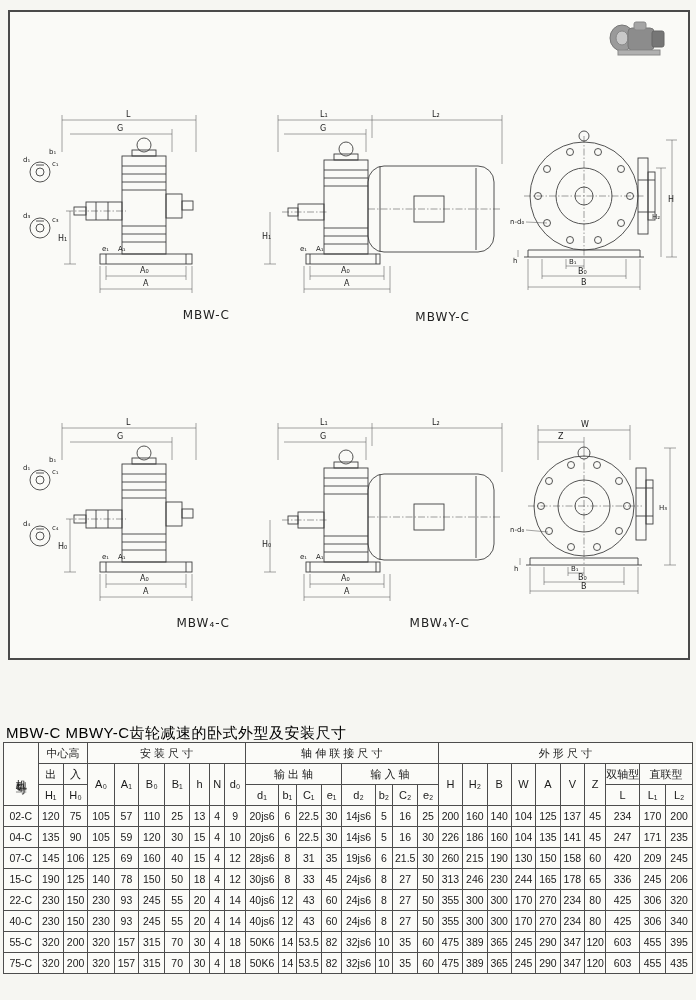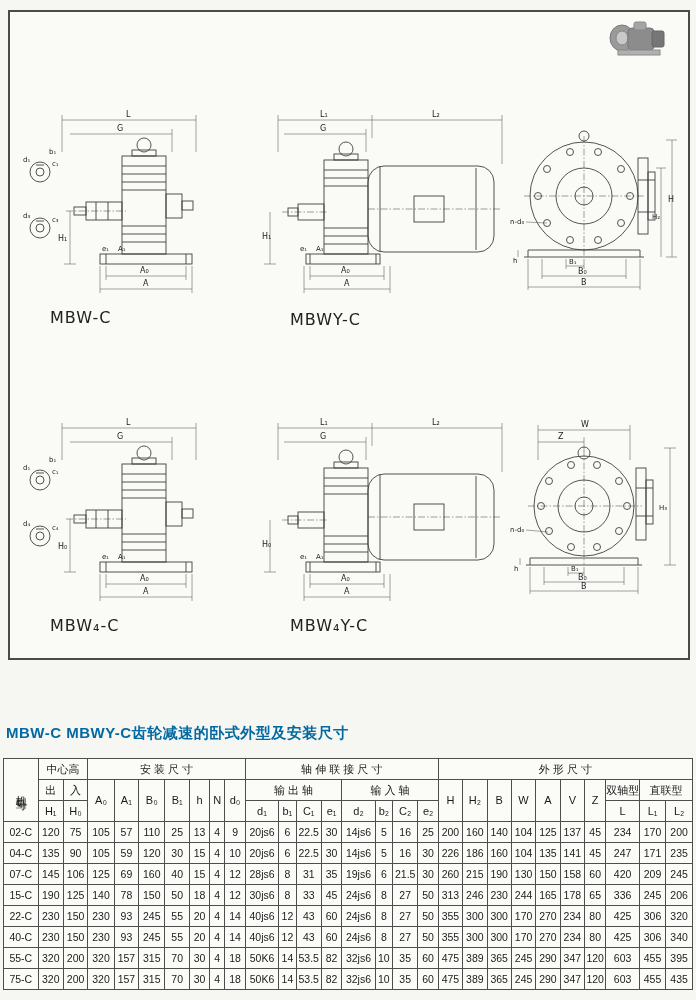--- a/index.html
+++ b/index.html
@@ -13,30 +13,30 @@
     position:absolute;left:8px;top:10px;width:678px;height:646px;
     border:2px solid #4a4a4a;background:#fafaf7;
   }
   .fig{position:absolute;}
   .fig line,.fig rect,.fig circle,.fig path{stroke:#3f3f3f;fill:none;stroke-width:0.9;}
   .fig .dim line{stroke:#5a5a5a;stroke-width:0.55;}
   .fig .cl{stroke-dasharray:7 2 1.5 2;stroke-width:0.5;}
   .fig text{font-family:"DejaVu Sans",sans-serif;font-size:8px;fill:#222;stroke:none;}
   .fig text.sm{font-size:7px;}
   .caption{
-    position:absolute;text-align:left;font-size:16px;letter-spacing:1px;color:#222;
+    position:absolute;text-align:right;font-size:12px;letter-spacing:1px;color:#222;
     font-family:"DejaVu Sans",sans-serif;
   }
   .photo{position:absolute;}
   .page-title{
-    position:absolute;left:6px;top:724px;font-size:15px;font-weight:bold;
-    letter-spacing:.5px;color:#0369a1;white-space:nowrap;
+    position:absolute;left:6px;top:724px;font-size:15px;font-weight:normal;
+    letter-spacing:.5px;color:#000000;white-space:nowrap;
   }
   table.dims{
-    position:absolute;left:3px;top:758px;width:690px;
+    position:absolute;left:3px;top:742px;width:690px;
     border-collapse:collapse;table-layout:fixed;
     font-size:10.5px;line-height:1;background:#fbfbf8;
   }
   table.dims th,table.dims td{
     border:1px solid #4d4d4d;padding:0;text-align:center;vertical-align:middle;
     font-weight:normal;overflow:hidden;white-space:nowrap;
   }
   table.dims thead th{height:20px;font-size:11px;}
   table.dims tbody td{height:20px;}
   th.vert{

